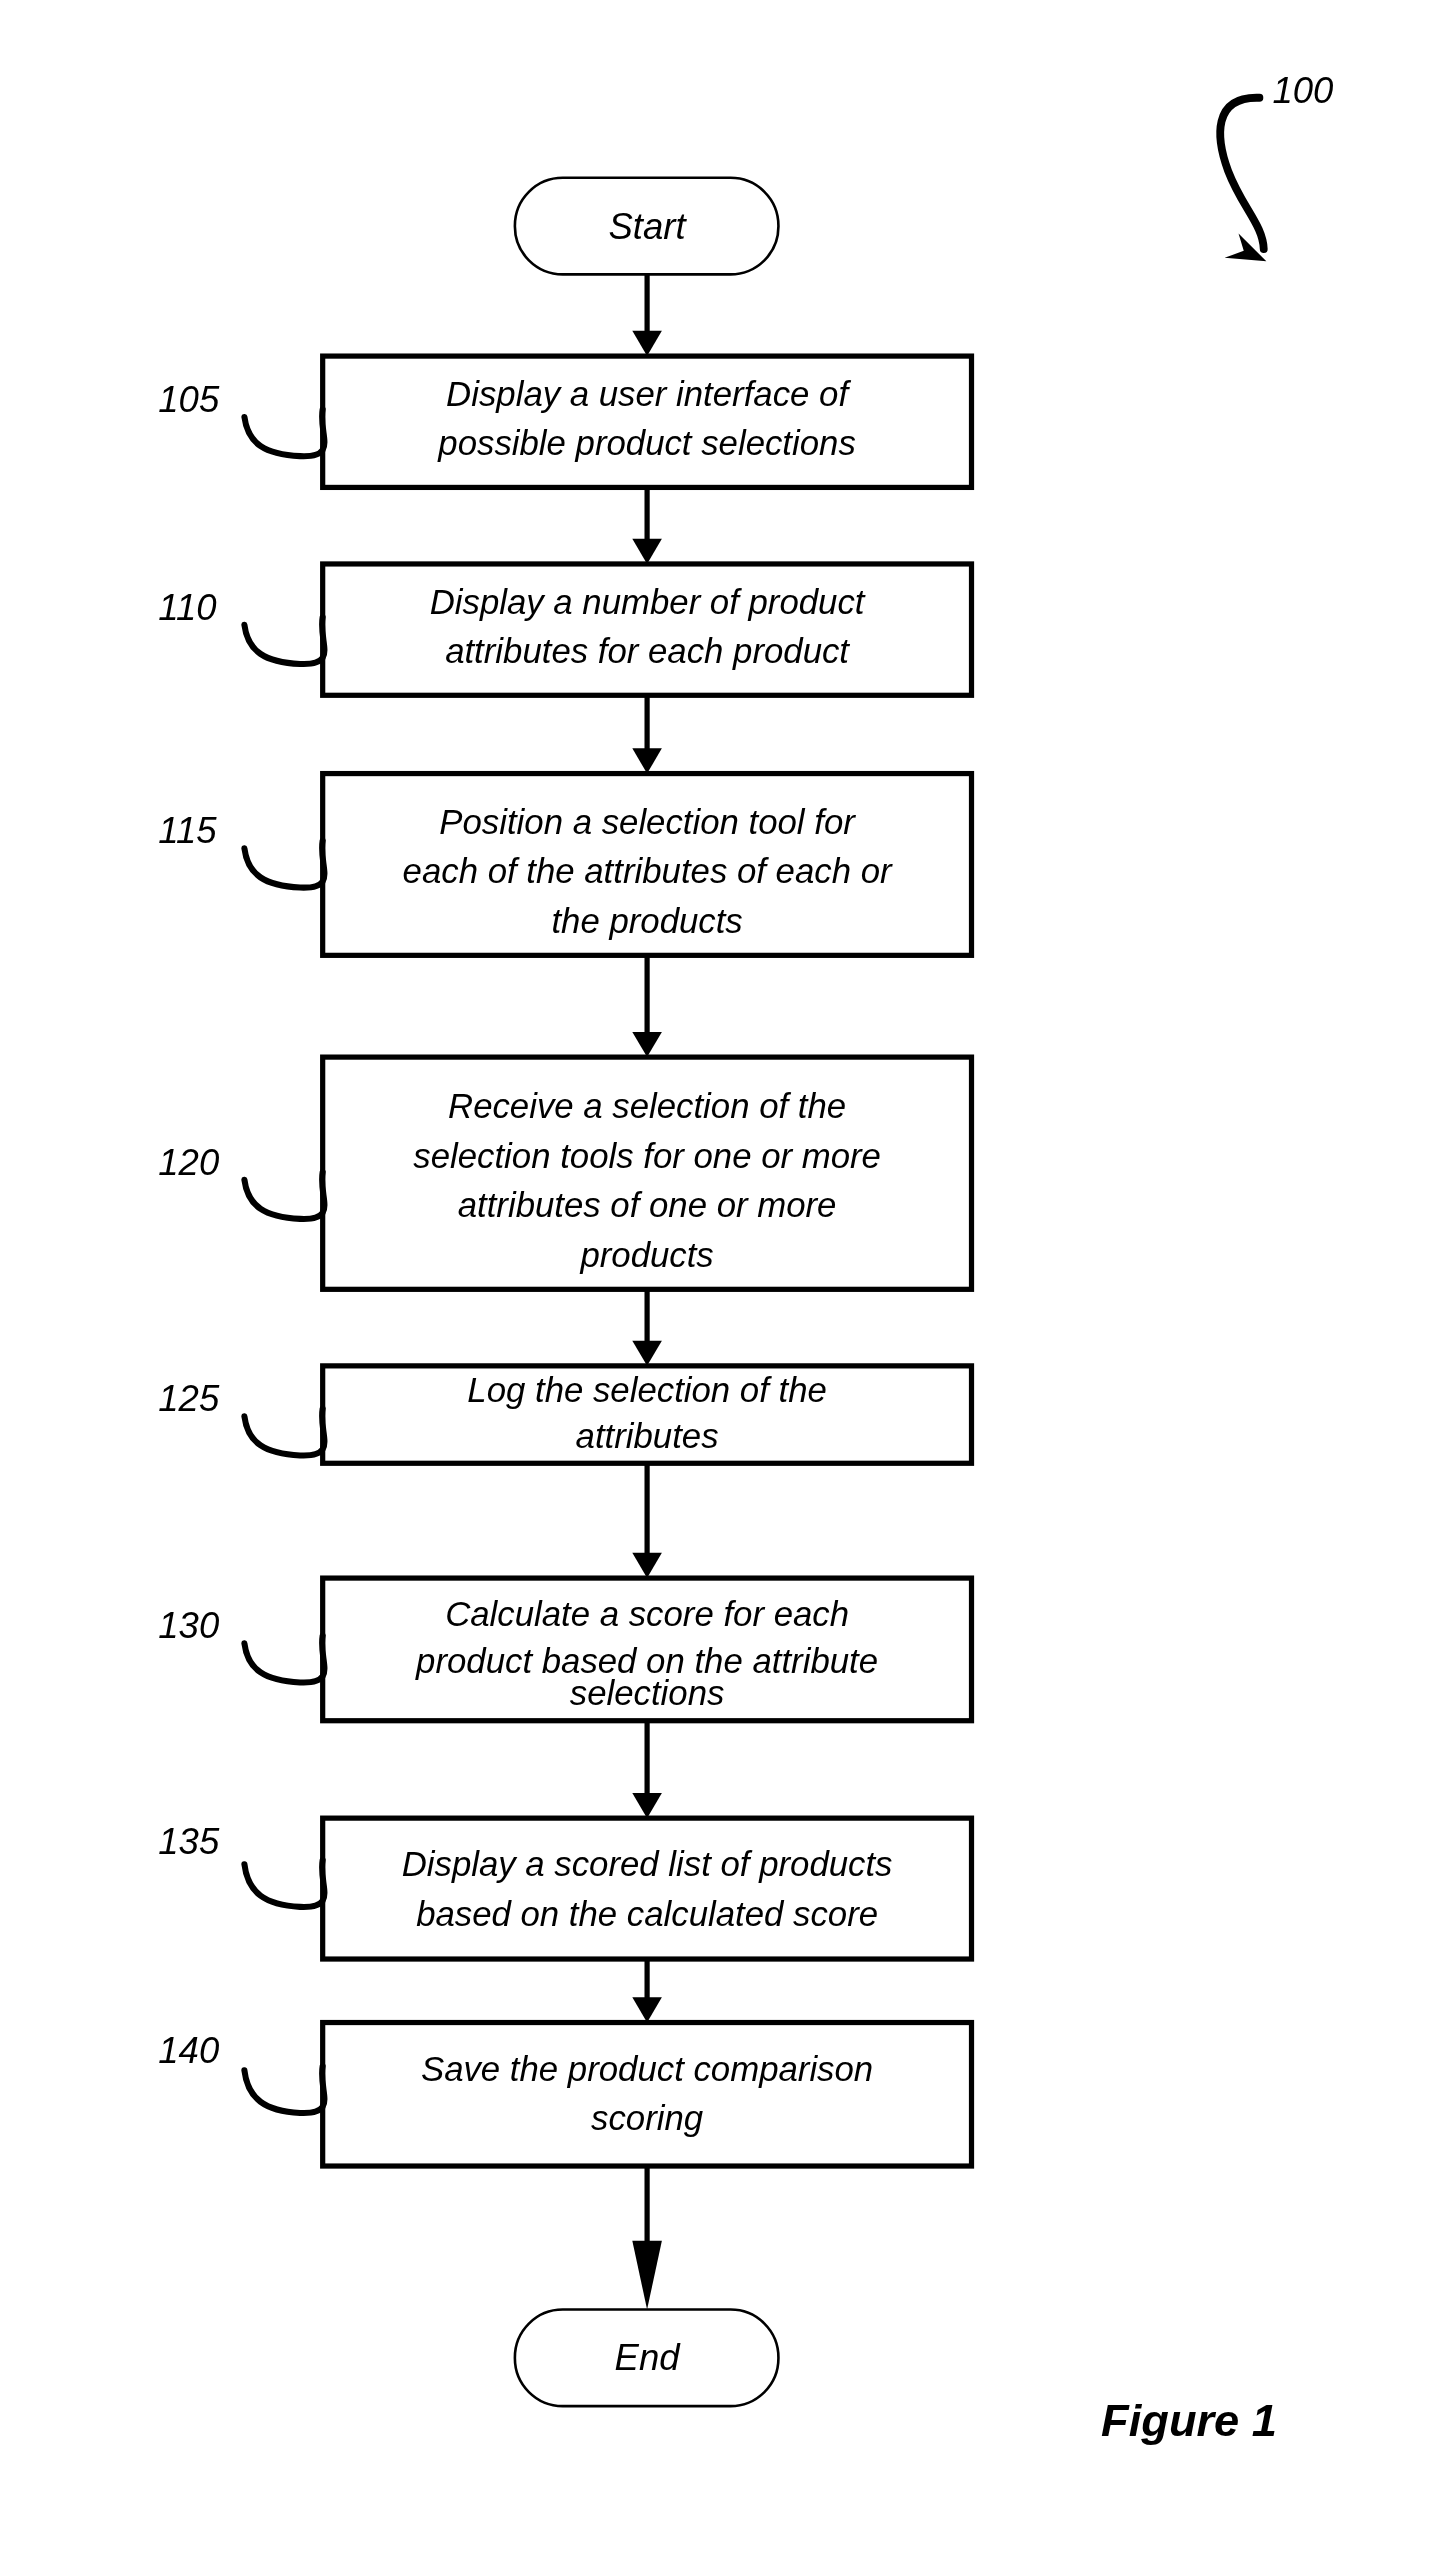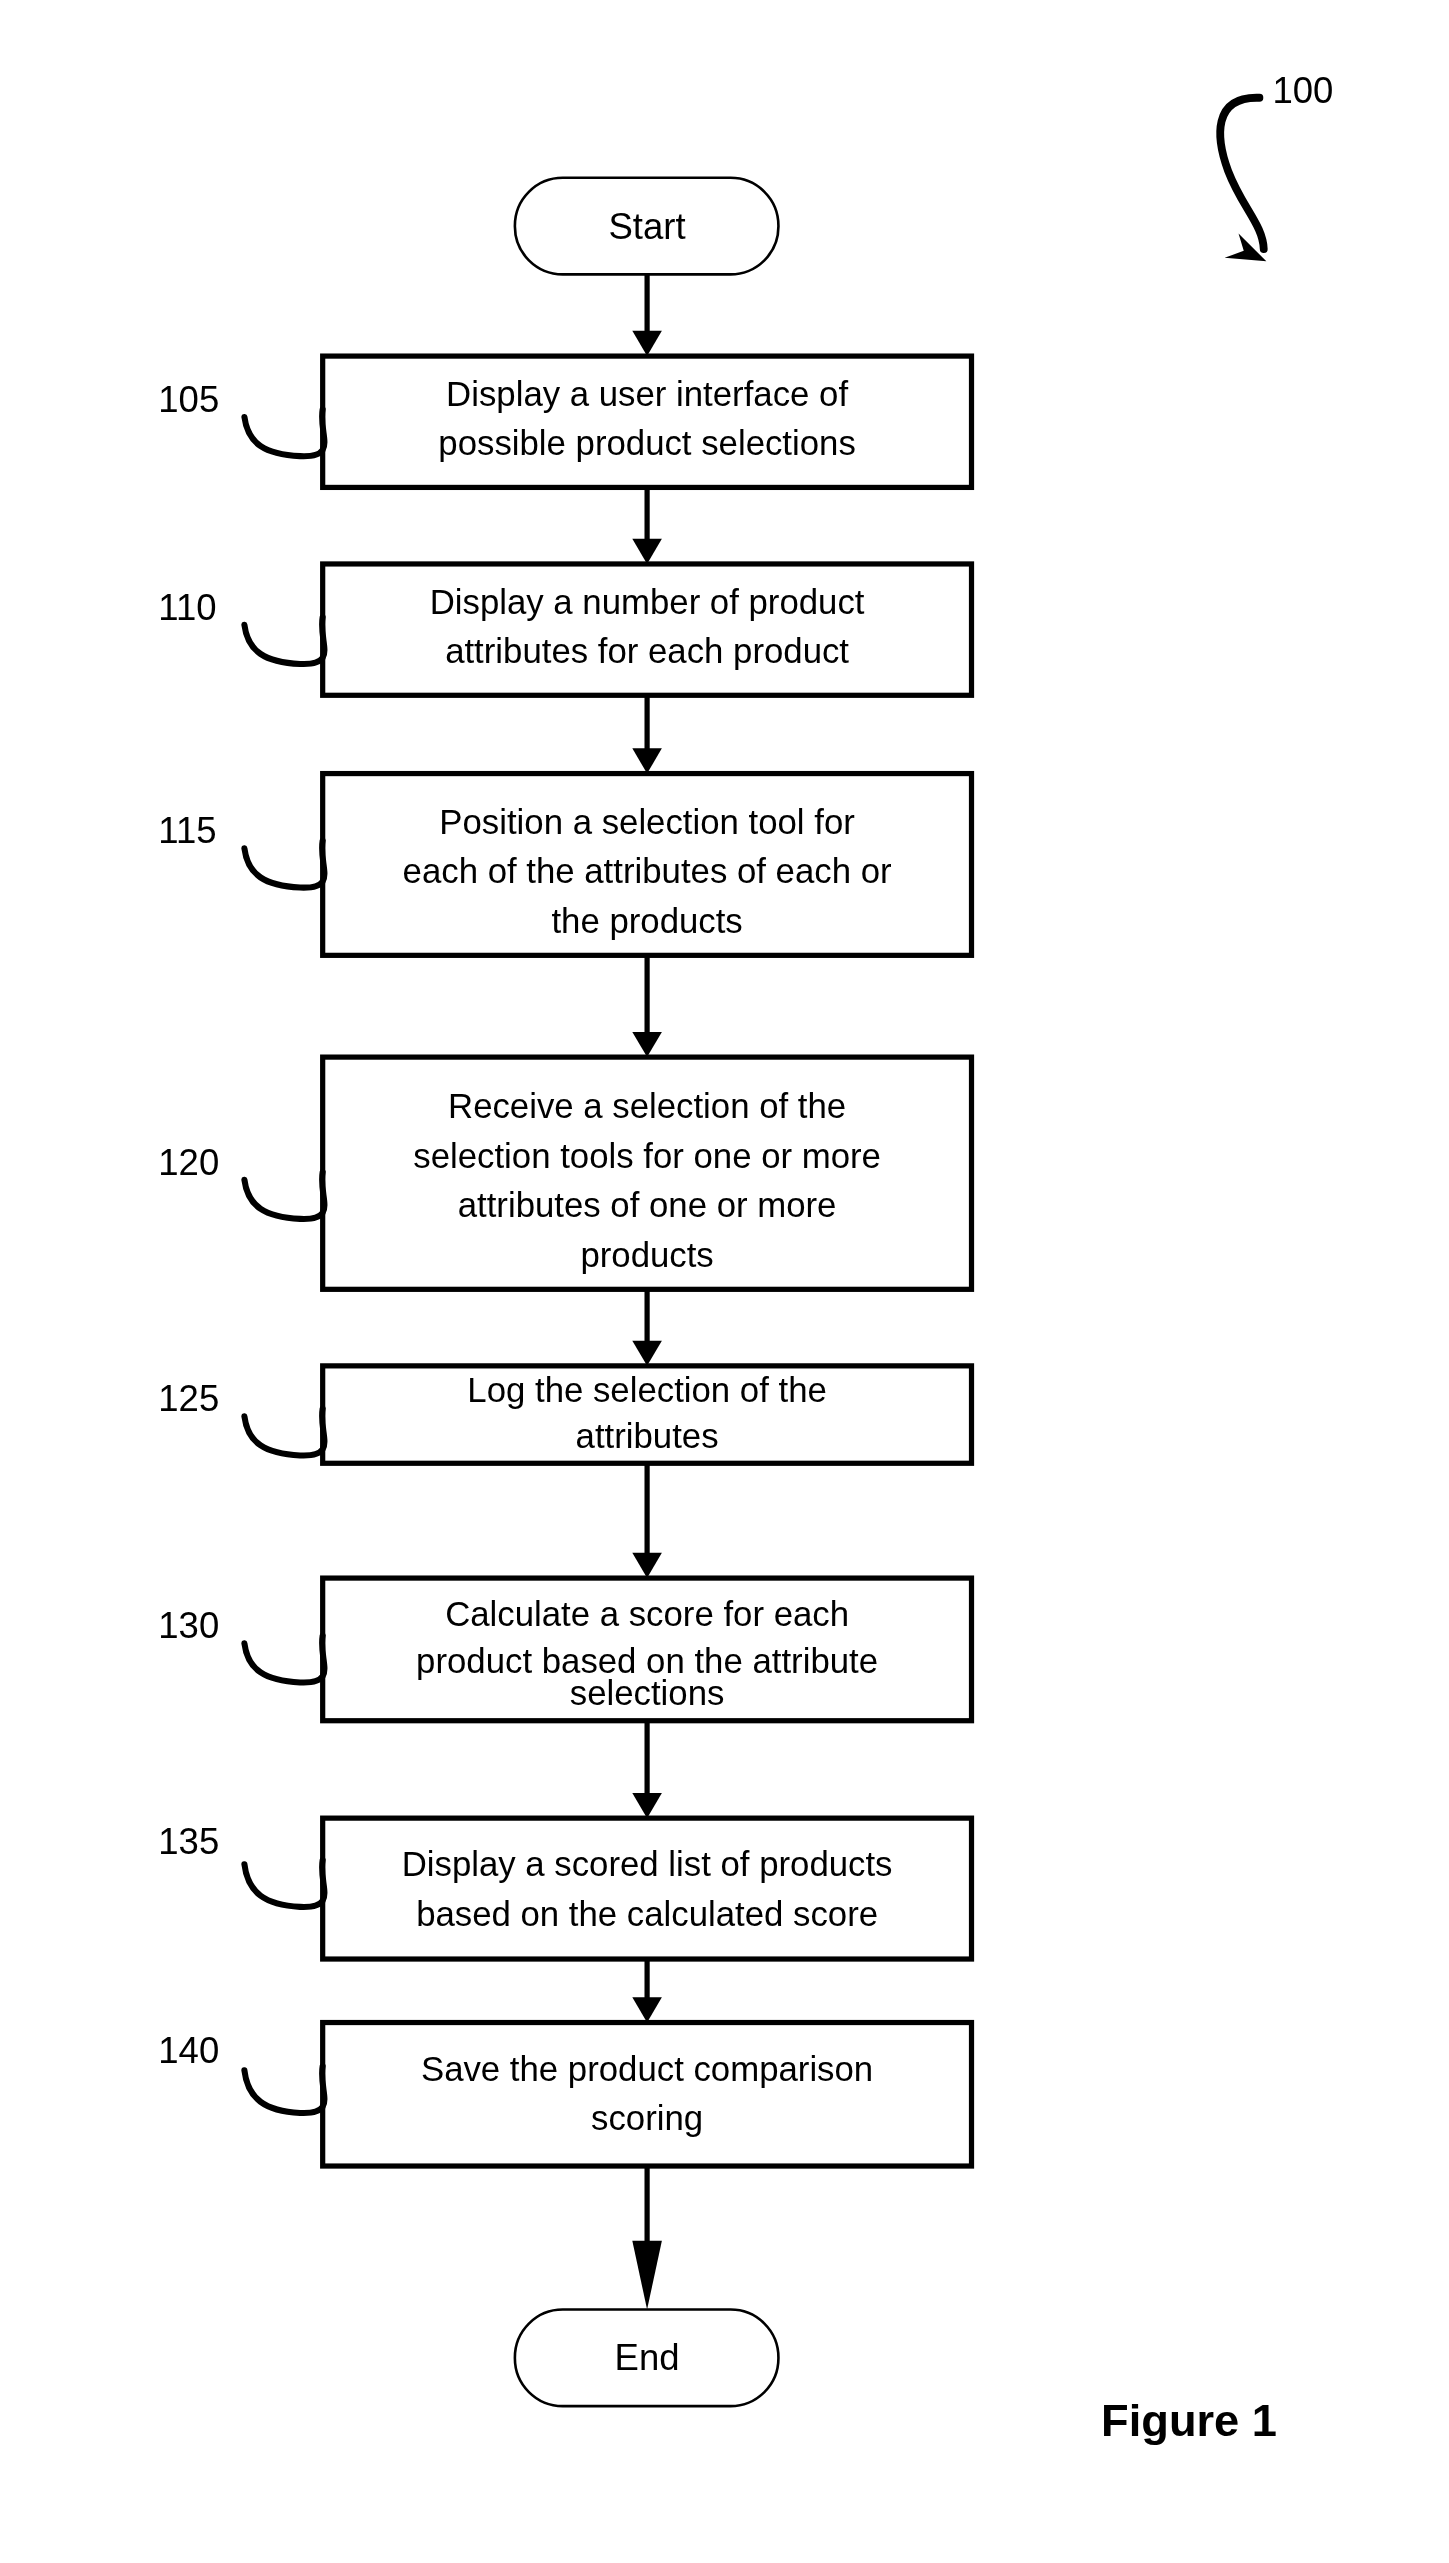--- a/index.html
+++ b/index.html
@@ -14,20 +14,21 @@
     font-family: "Liberation Sans", sans-serif;
     color: #000000;
     overflow: hidden;
   }
   #figure-root {
     position: absolute;
     left: 0;
     top: 0;
     width: 1449px;
     height: 2563px;
+    font-style: italic;
   }
   svg.flowchart {
     display: block;
     width: 1449px;
     height: 2563px;
   }
   .proc-box {
     fill: #ffffff;
     stroke: #000000;
     stroke-width: 6;

